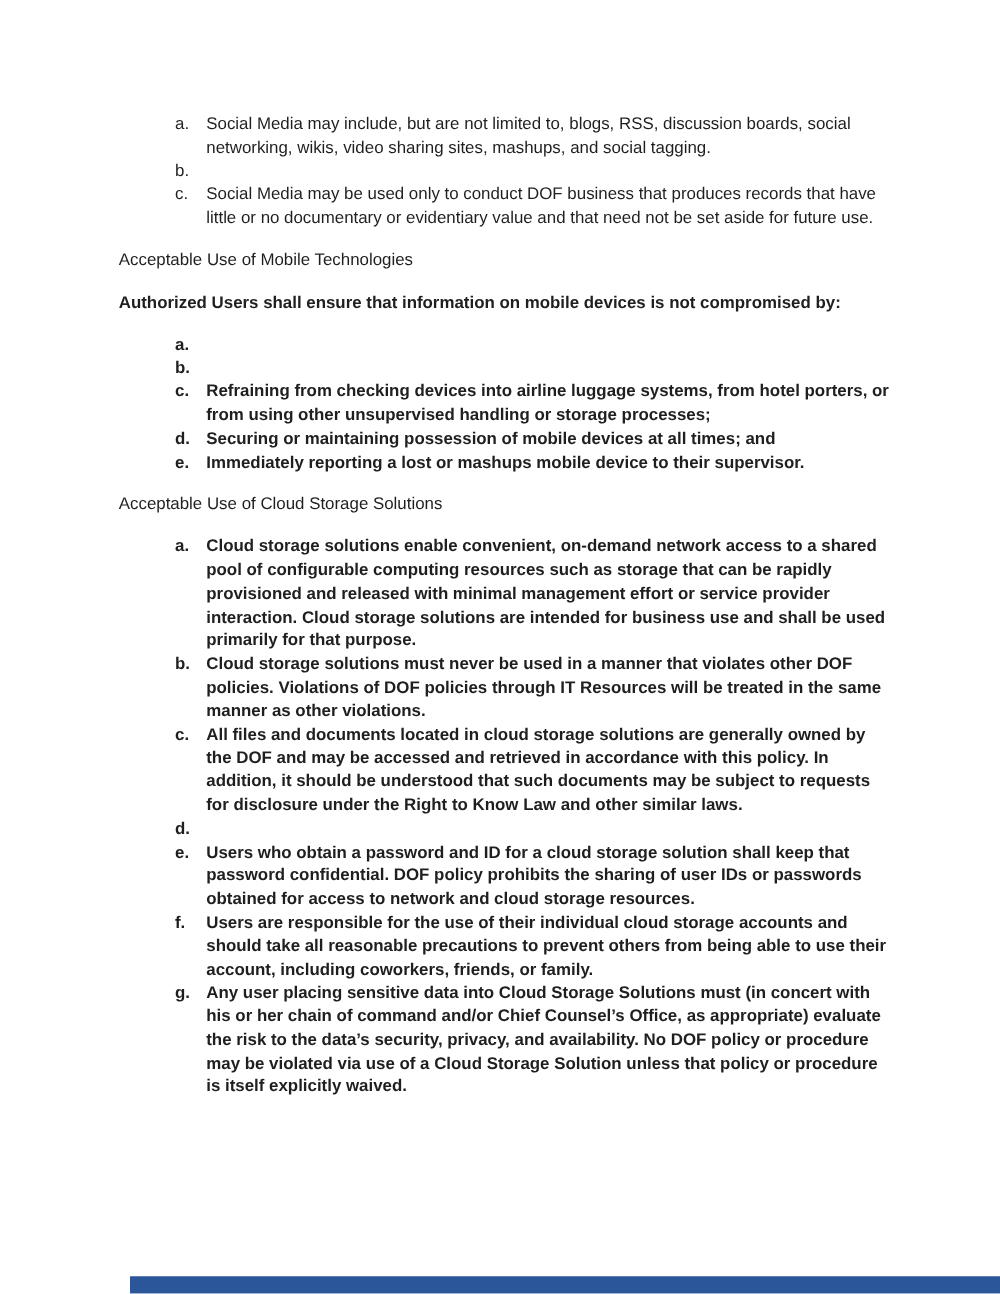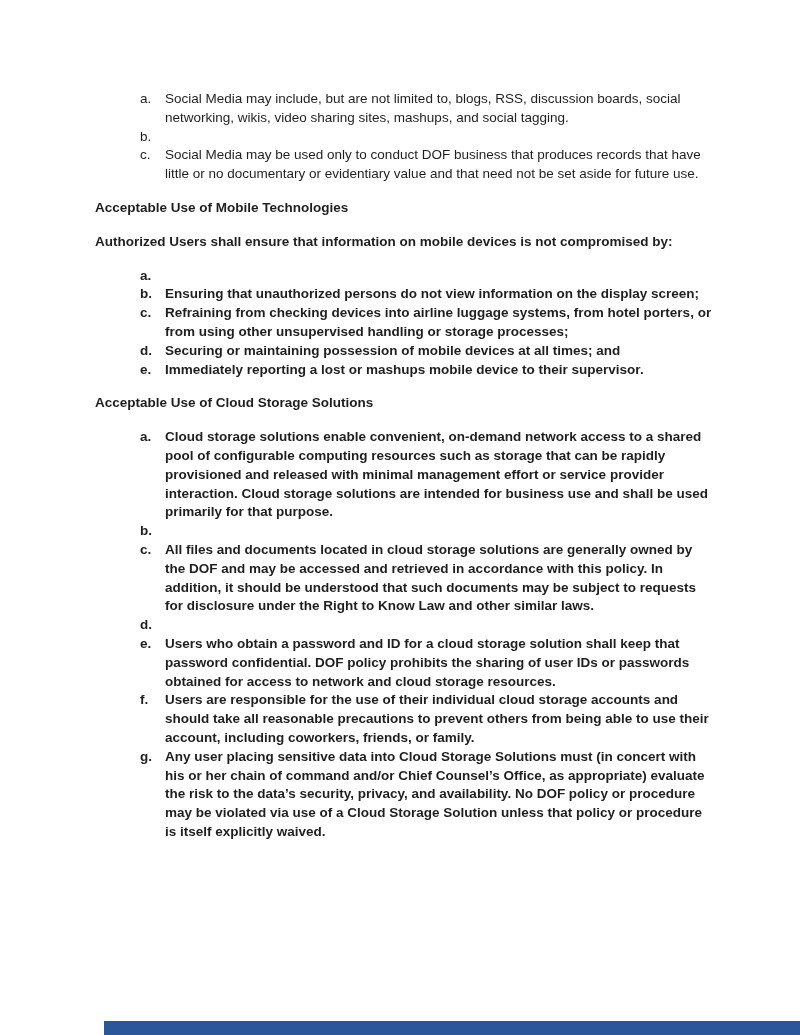--- a/index.html
+++ b/index.html
@@ -22,21 +22,21 @@
     width: 618px;
     color: #1f1f1f;
     font-size: 13.5px;
     line-height: 18.8px;
   }
   .content > * + * {
     margin-top: 15px;
     font-weight: bold;
   }
   .heading {
-    font-weight: bold;
+    font-weight: normal;
   }
   .paragraph {
   }
   .list {
   }
   .list-item {
     display: flex;
     align-items: flex-start;
     padding-left: 45px;
   }
@@ -74,21 +74,20 @@
         </div>
       </div>
       <div class="heading">Acceptable Use of Mobile Technologies</div>
       <div class="paragraph">Authorized Users shall ensure that information on mobile devices is not compromised by:</div>
       <div class="list">
         <div class="list-item">
           <span class="marker">a.</span>
         </div>
         <div class="list-item">
           <span class="marker">b.</span>
-          <span class="item-text">Ensuring that unauthorized persons do not view information on the display screen;</span>
         </div>
         <div class="list-item">
           <span class="marker">c.</span>
           <span class="item-text">Refraining from checking devices into airline luggage systems, from hotel porters, or from using other unsupervised handling or storage processes;</span>
         </div>
         <div class="list-item">
           <span class="marker">d.</span>
           <span class="item-text">Securing or maintaining possession of mobile devices at all times; and</span>
         </div>
         <div class="list-item">
@@ -97,20 +96,21 @@
         </div>
       </div>
       <div class="heading">Acceptable Use of Cloud Storage Solutions</div>
       <div class="list">
         <div class="list-item">
           <span class="marker">a.</span>
           <span class="item-text">Cloud storage solutions enable convenient, on-demand network access to a shared pool of configurable computing resources such as storage that can be rapidly provisioned and released with minimal management effort or service provider interaction. Cloud storage solutions are intended for business use and shall be used primarily for that purpose.</span>
         </div>
         <div class="list-item">
           <span class="marker">b.</span>
+          <span class="item-text">Cloud storage solutions must never be used in a manner that violates other DOF policies. Violations of DOF policies through IT Resources will be treated in the same manner as other violations.</span>
         </div>
         <div class="list-item">
           <span class="marker">c.</span>
           <span class="item-text">All files and documents located in cloud storage solutions are generally owned by the DOF and may be accessed and retrieved in accordance with this policy. In addition, it should be understood that such documents may be subject to requests for disclosure under the Right to Know Law and other similar laws.</span>
         </div>
         <div class="list-item">
           <span class="marker">d.</span>
         </div>
         <div class="list-item">
           <span class="marker">e.</span>

